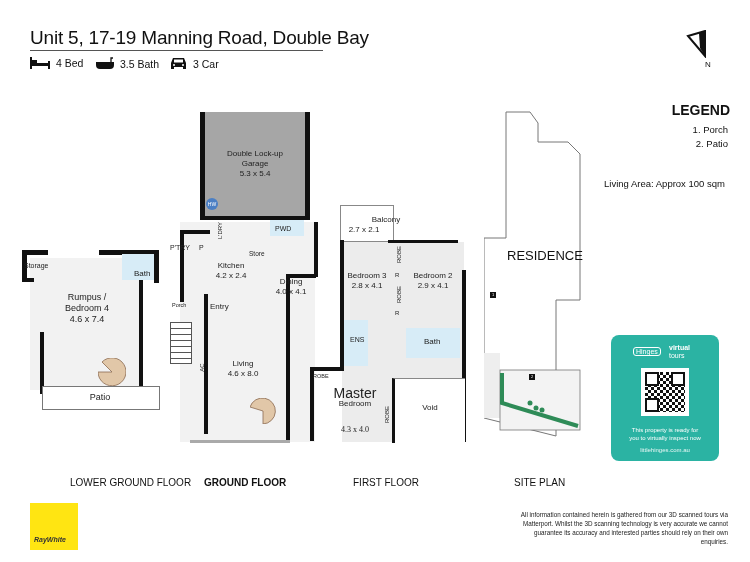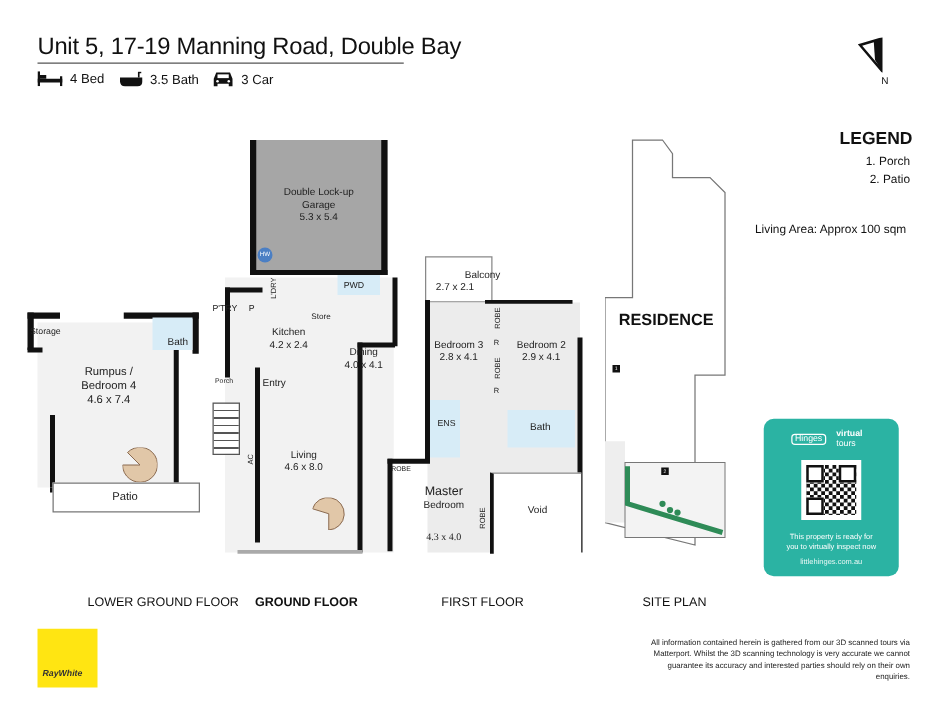--- a/index.html
+++ b/index.html
@@ -140,39 +140,39 @@
   <div class="abs lbl" style="left:98px;top:80px;width:50px;font-size:8px;">2.9 x 4.1</div>
   <div class="abs lbl" style="left:84px;top:46px;font-size:6px;writing-mode:vertical-rl;transform:rotate(180deg);">ROBE</div>
   <div class="abs lbl" style="left:85px;top:70px;font-size:6px;">R</div>
   <div class="abs lbl" style="left:84px;top:86px;font-size:6px;writing-mode:vertical-rl;transform:rotate(180deg);">ROBE</div>
   <div class="abs lbl" style="left:85px;top:108px;font-size:6px;">R</div>
   <div class="abs wet" style="left:34px;top:120px;width:24px;height:46px;"></div>
   <div class="abs lbl" style="left:40px;top:134px;font-size:7px;">ENS</div>
   <div class="abs wet" style="left:96px;top:128px;width:54px;height:30px;"></div>
   <div class="abs lbl" style="left:114px;top:136px;font-size:8px;">Bath</div>
   <div class="abs lbl" style="left:3px;top:171px;font-size:5.5px;">ROBE</div>
-  <div class="abs lbl" style="left:20px;top:188px;width:50px;font-size:10px;">Master</div>
+  <div class="abs lbl" style="left:20px;top:188px;width:50px;font-size:14px;">Master</div>
   <div class="abs lbl" style="left:20px;top:198px;width:50px;font-size:8px;">Bedroom</div>
   <div class="abs lbl" style="left:20px;top:224px;width:50px;font-size:8px;font-family:Liberation Serif, serif;">4.3 x 4.0</div>
   <div class="abs lbl" style="left:72px;top:206px;font-size:6px;writing-mode:vertical-rl;transform:rotate(180deg);">ROBE</div>
   <div class="abs" style="left:82px;top:178px;width:70px;height:64px;background:#fff;border-left:3px solid #111;border-top:1px solid #888;"></div>
   <div class="abs lbl" style="left:100px;top:202px;width:40px;font-size:8px;">Void</div>
 </div>
 
 <div class="abs" style="left:484px;top:108px;width:110px;height:330px;">
   <svg class="abs" style="left:0;top:0;" width="110" height="330" viewBox="0 0 110 330">
     <path d="M22 4 H46 L54 15 V34 H84 L96 46 V192 H72 V328 L0 310 V130 H22 Z" fill="#fff" stroke="#777" stroke-width="1"></path>
     <rect x="0" y="245" width="16" height="65" fill="#eee"></rect>
     <rect x="16" y="262" width="80" height="60" fill="#f3f3f3" stroke="#777" stroke-width="0.8"></rect>
     <path d="M18 265 V295 L94 318" stroke="#2e8b57" stroke-width="4" fill="none"></path>
     <circle cx="46" cy="295" r="2.5" fill="#2e8b57"></circle>
       <circle cx="52" cy="300" r="2.5" fill="#2e8b57"></circle>
       <circle cx="58" cy="302" r="2.5" fill="#2e8b57"></circle>
   </svg>
-  <div class="abs" style="left:11px;top:140px;font-size:13px;font-weight:bold;">RESIDENCE</div>
+  <div class="abs" style="left:23px;top:140px;font-size:13px;font-weight:normal;">RESIDENCE</div>
   <div class="abs" style="left:6px;top:184px;width:6px;height:6px;background:#111;color:#fff;font-size:4px;text-align:center;line-height:6px;">1</div>
   <div class="abs" style="left:45px;top:266px;width:6px;height:6px;background:#111;color:#fff;font-size:4px;text-align:center;line-height:6px;">2</div>
 </div>
 
 <div class="abs qr-card">
   <div class="abs" style="left:22px;top:12px;font-size:7px;color:#fff;border:1px solid #fff;border-radius:3px;padding:0 2px;">Hinges</div>
   <div class="abs" style="left:58px;top:9px;font-size:7px;color:#fff;font-weight:bold;">virtual</div>
   <div class="abs" style="left:58px;top:17px;font-size:7px;color:#fff;">tours</div>
   <div class="abs" style="left:30px;top:33px;width:48px;height:48px;background:#fff;">
     <div style="position:absolute;left:4px;top:4px;width:40px;height:40px;background:repeating-conic-gradient(#111 0 25%,#fff 0 50%) 0 0/6px 6px;"></div>

